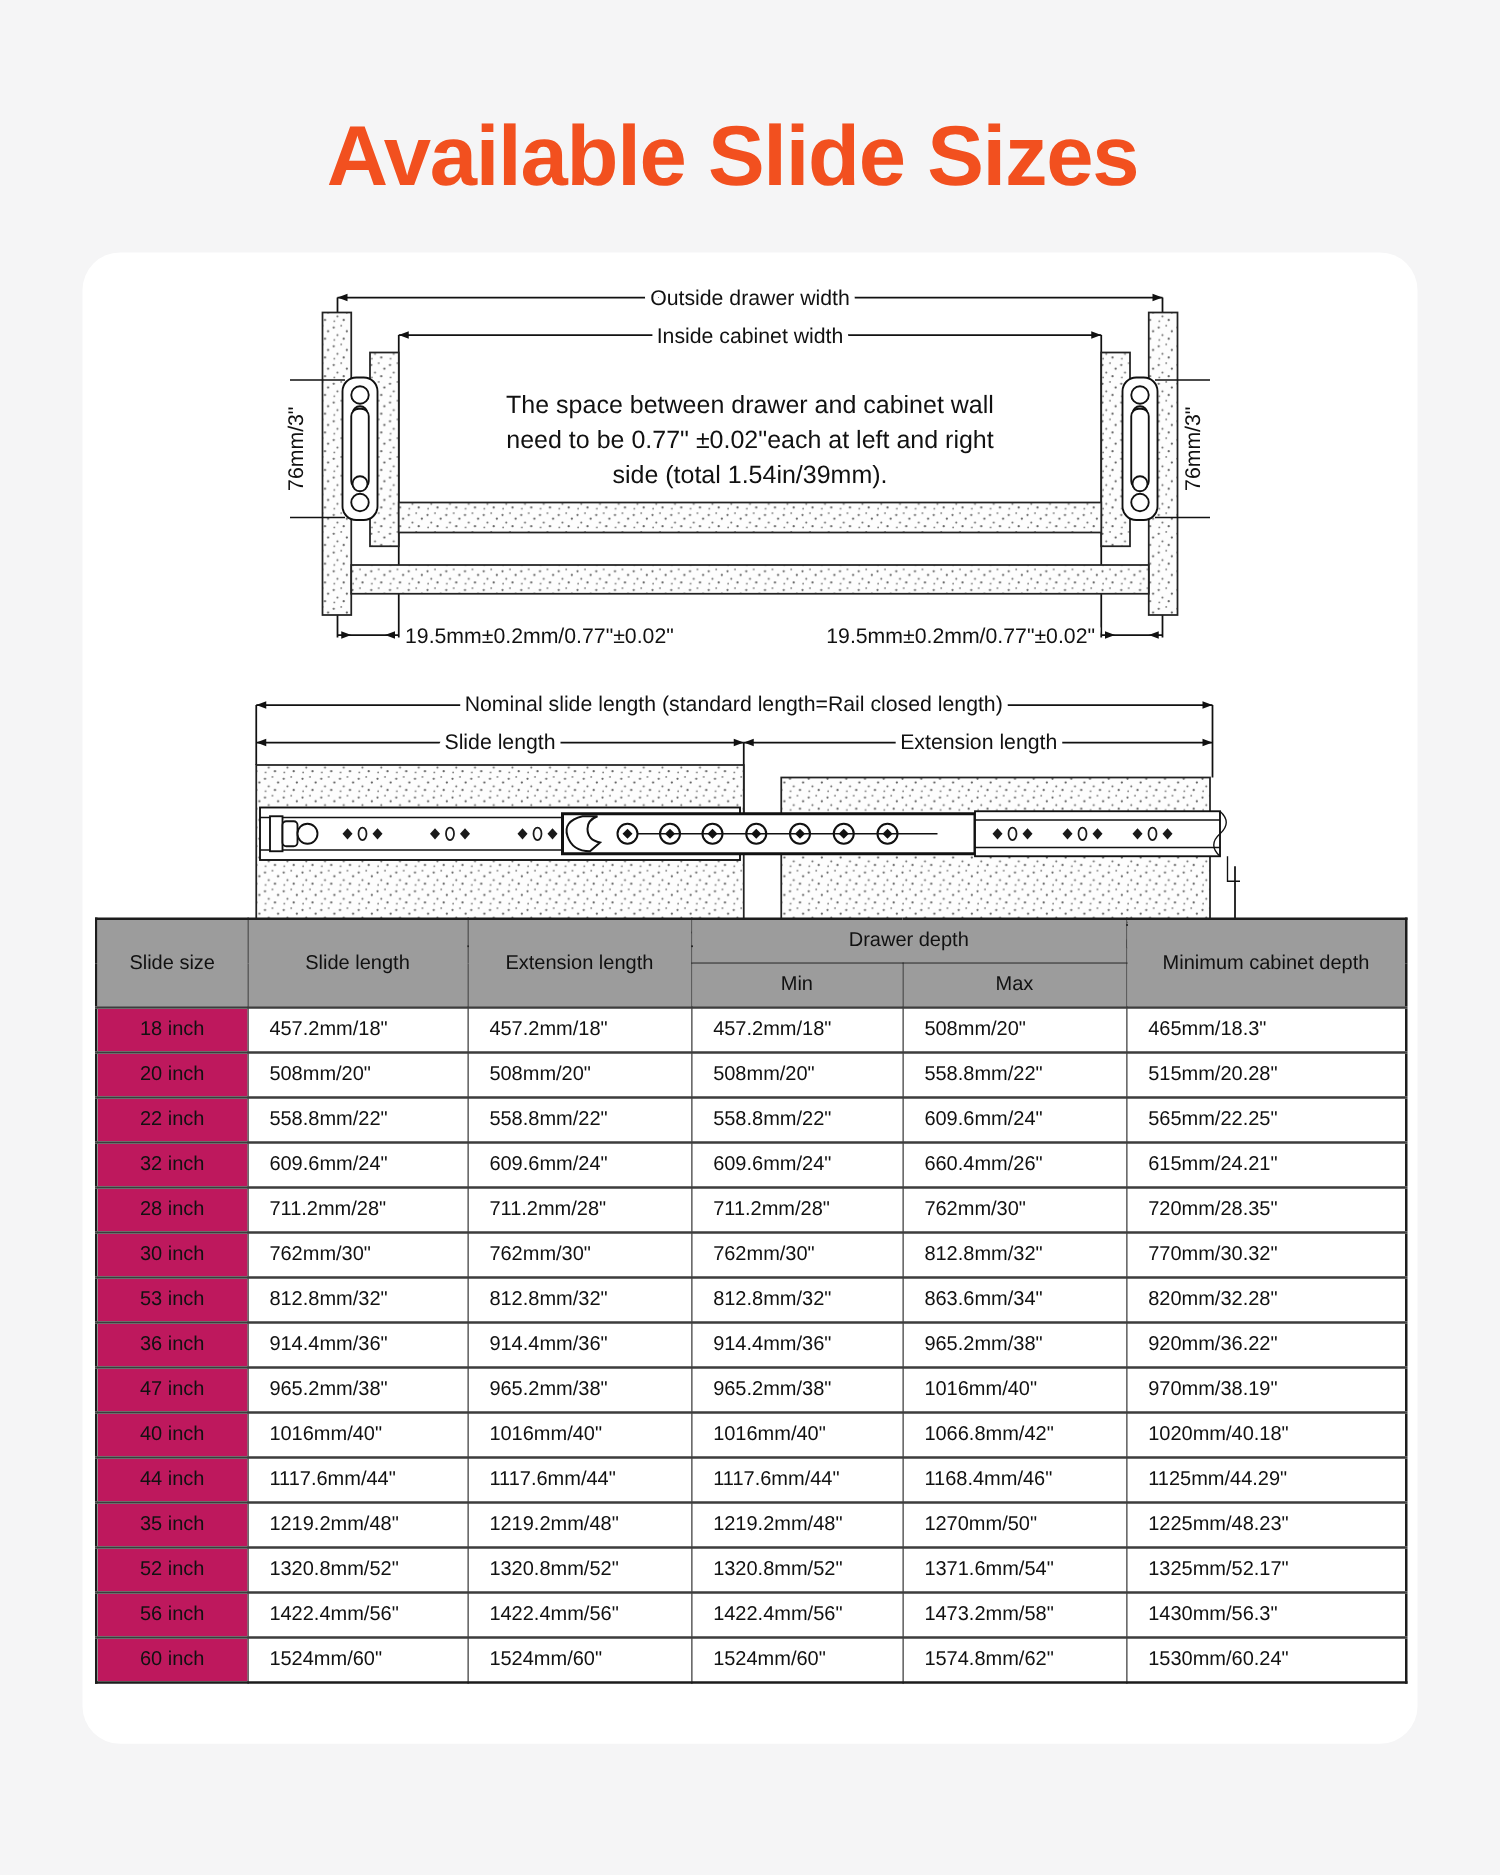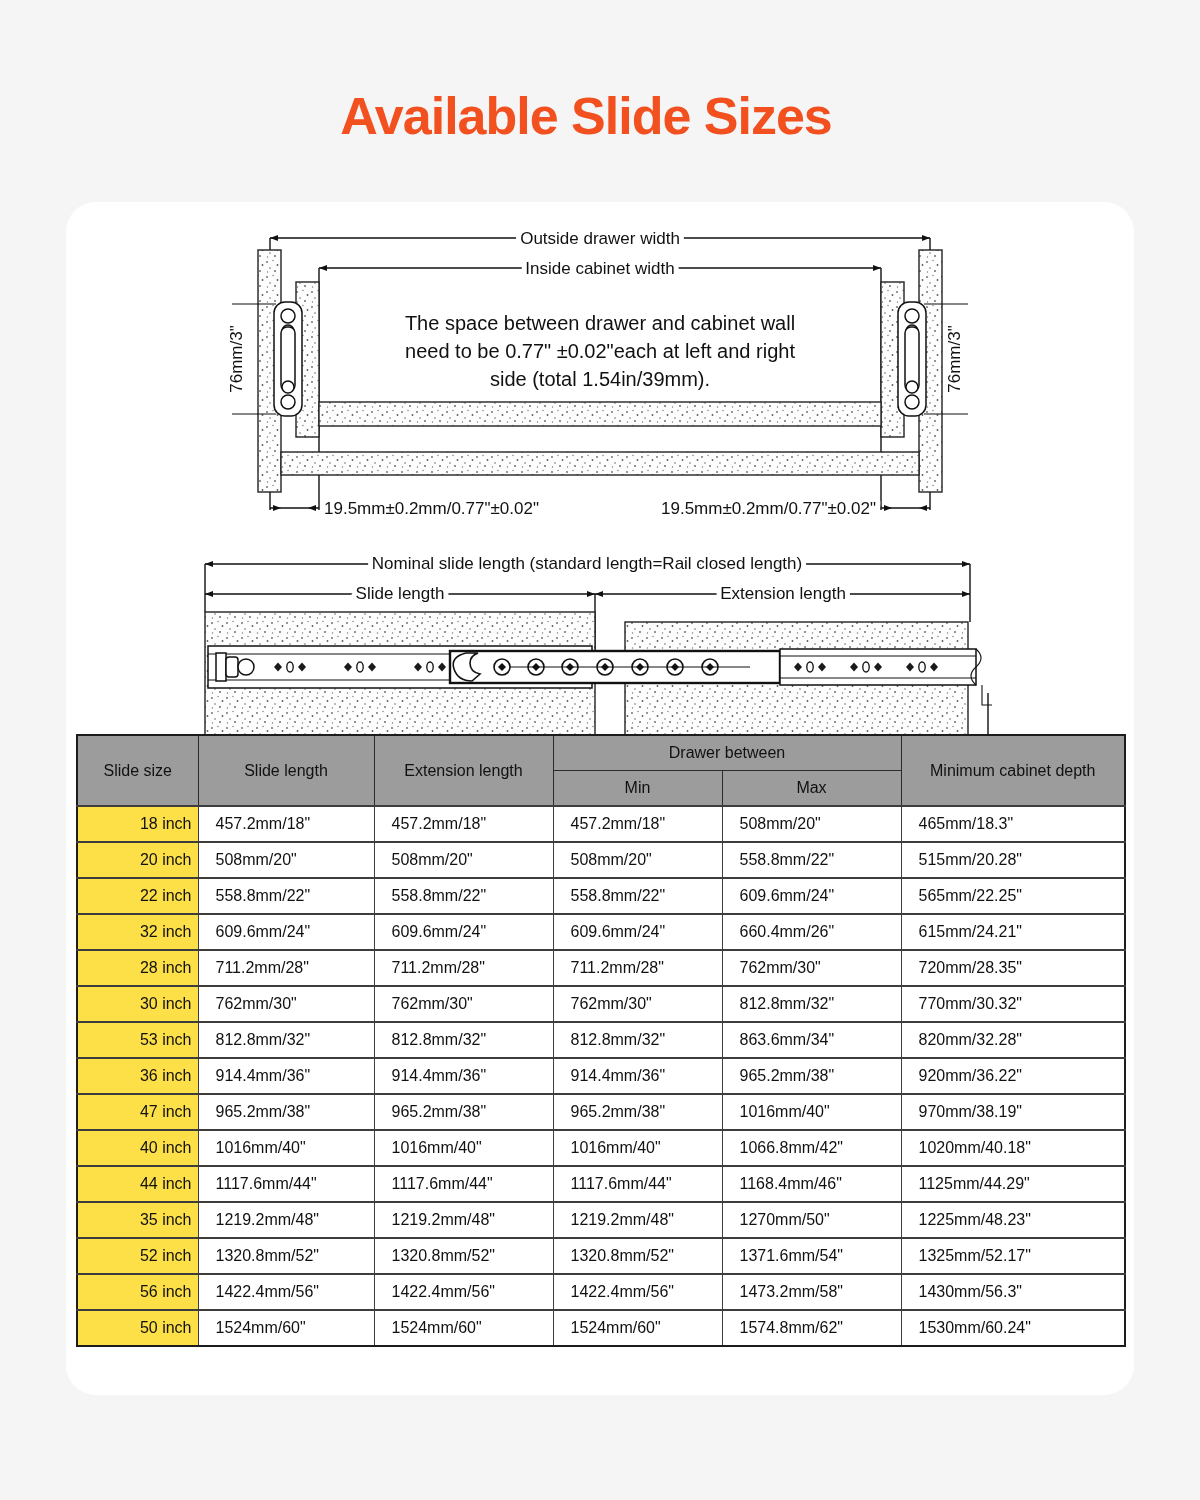--- a/index.html
+++ b/index.html
@@ -7,21 +7,21 @@
     width:1200px;height:1500px;
     background:#f5f5f6;
     font-family:"Liberation Sans",sans-serif;
     position:relative;
     color:#111;
   }
   .page{position:absolute;left:0;top:0;width:1200px;height:1500px;overflow:hidden;}
   .title{
     position:absolute;left:0;top:86px;width:1172px;
     text-align:center;
-    font-size:52px;font-weight:bold;letter-spacing:-1px;
+    font-size:68px;font-weight:bold;letter-spacing:-1px;
     color:#F2501F;
   }
   .card{
     position:absolute;left:66px;top:202px;width:1068px;height:1193px;
     background:#ffffff;border-radius:30px;
   }
   .diag{position:absolute;}
   svg text{font-family:"Liberation Sans",sans-serif;fill:#111;}
   .dimlbl{font-size:17px;paint-order:stroke;stroke:#ffffff;stroke-width:10px;stroke-linejoin:round;}
   .notelbl{font-size:20px;}
@@ -41,21 +41,21 @@
     border:1px solid #3d3d3d;
     height:34px;padding:0 6px;
     white-space:nowrap;overflow:hidden;
   }
   table.sizes{border:2px solid #1c1c1c;}
   table.sizes thead th{
     background:#9c9c9c;
     font-weight:normal;text-align:center;
     border-color:#2a2a2a;
   }
-  table.sizes td.col-size{background:#fde047;text-align:right;}
+  table.sizes td.col-size{background:#be185d;text-align:center;}
   table.sizes td.val{background:#ffffff;text-align:left;padding-left:17px;}
   table.sizes tbody tr{border-top:2px solid #3d3d3d;}
   col.c1{width:121px;}col.c2{width:176px;}col.c3{width:179px;}
   col.c4{width:169px;}col.c5{width:179px;}col.c6{width:224px;}
 </style>
 </head>
 <body>
 
 <div class="page">
 
@@ -229,21 +229,21 @@
         <col class="c3">
         <col class="c4">
         <col class="c5">
         <col class="c6">
     </colgroup>
     <thead>
       <tr>
         <th rowspan="2">Slide size</th>
         <th rowspan="2">Slide length</th>
         <th rowspan="2">Extension length</th>
-        <th colspan="2">Drawer between</th>
+        <th colspan="2">Drawer depth</th>
         <th rowspan="2">Minimum cabinet depth</th>
       </tr>
       <tr>
         <th>Min</th>
         <th>Max</th>
       </tr>
     </thead>
     <tbody>
         <tr>
           <td class="col-size">18 inch</td>
@@ -351,21 +351,21 @@
         </tr>
         <tr>
           <td class="col-size">56 inch</td>
           <td class="val">1422.4mm/56"</td>
           <td class="val">1422.4mm/56"</td>
           <td class="val">1422.4mm/56"</td>
           <td class="val">1473.2mm/58"</td>
           <td class="val">1430mm/56.3"</td>
         </tr>
         <tr>
-          <td class="col-size">50 inch</td>
+          <td class="col-size">60 inch</td>
           <td class="val">1524mm/60"</td>
           <td class="val">1524mm/60"</td>
           <td class="val">1524mm/60"</td>
           <td class="val">1574.8mm/62"</td>
           <td class="val">1530mm/60.24"</td>
         </tr>
       </tbody>
   </table>
 
 </div>

